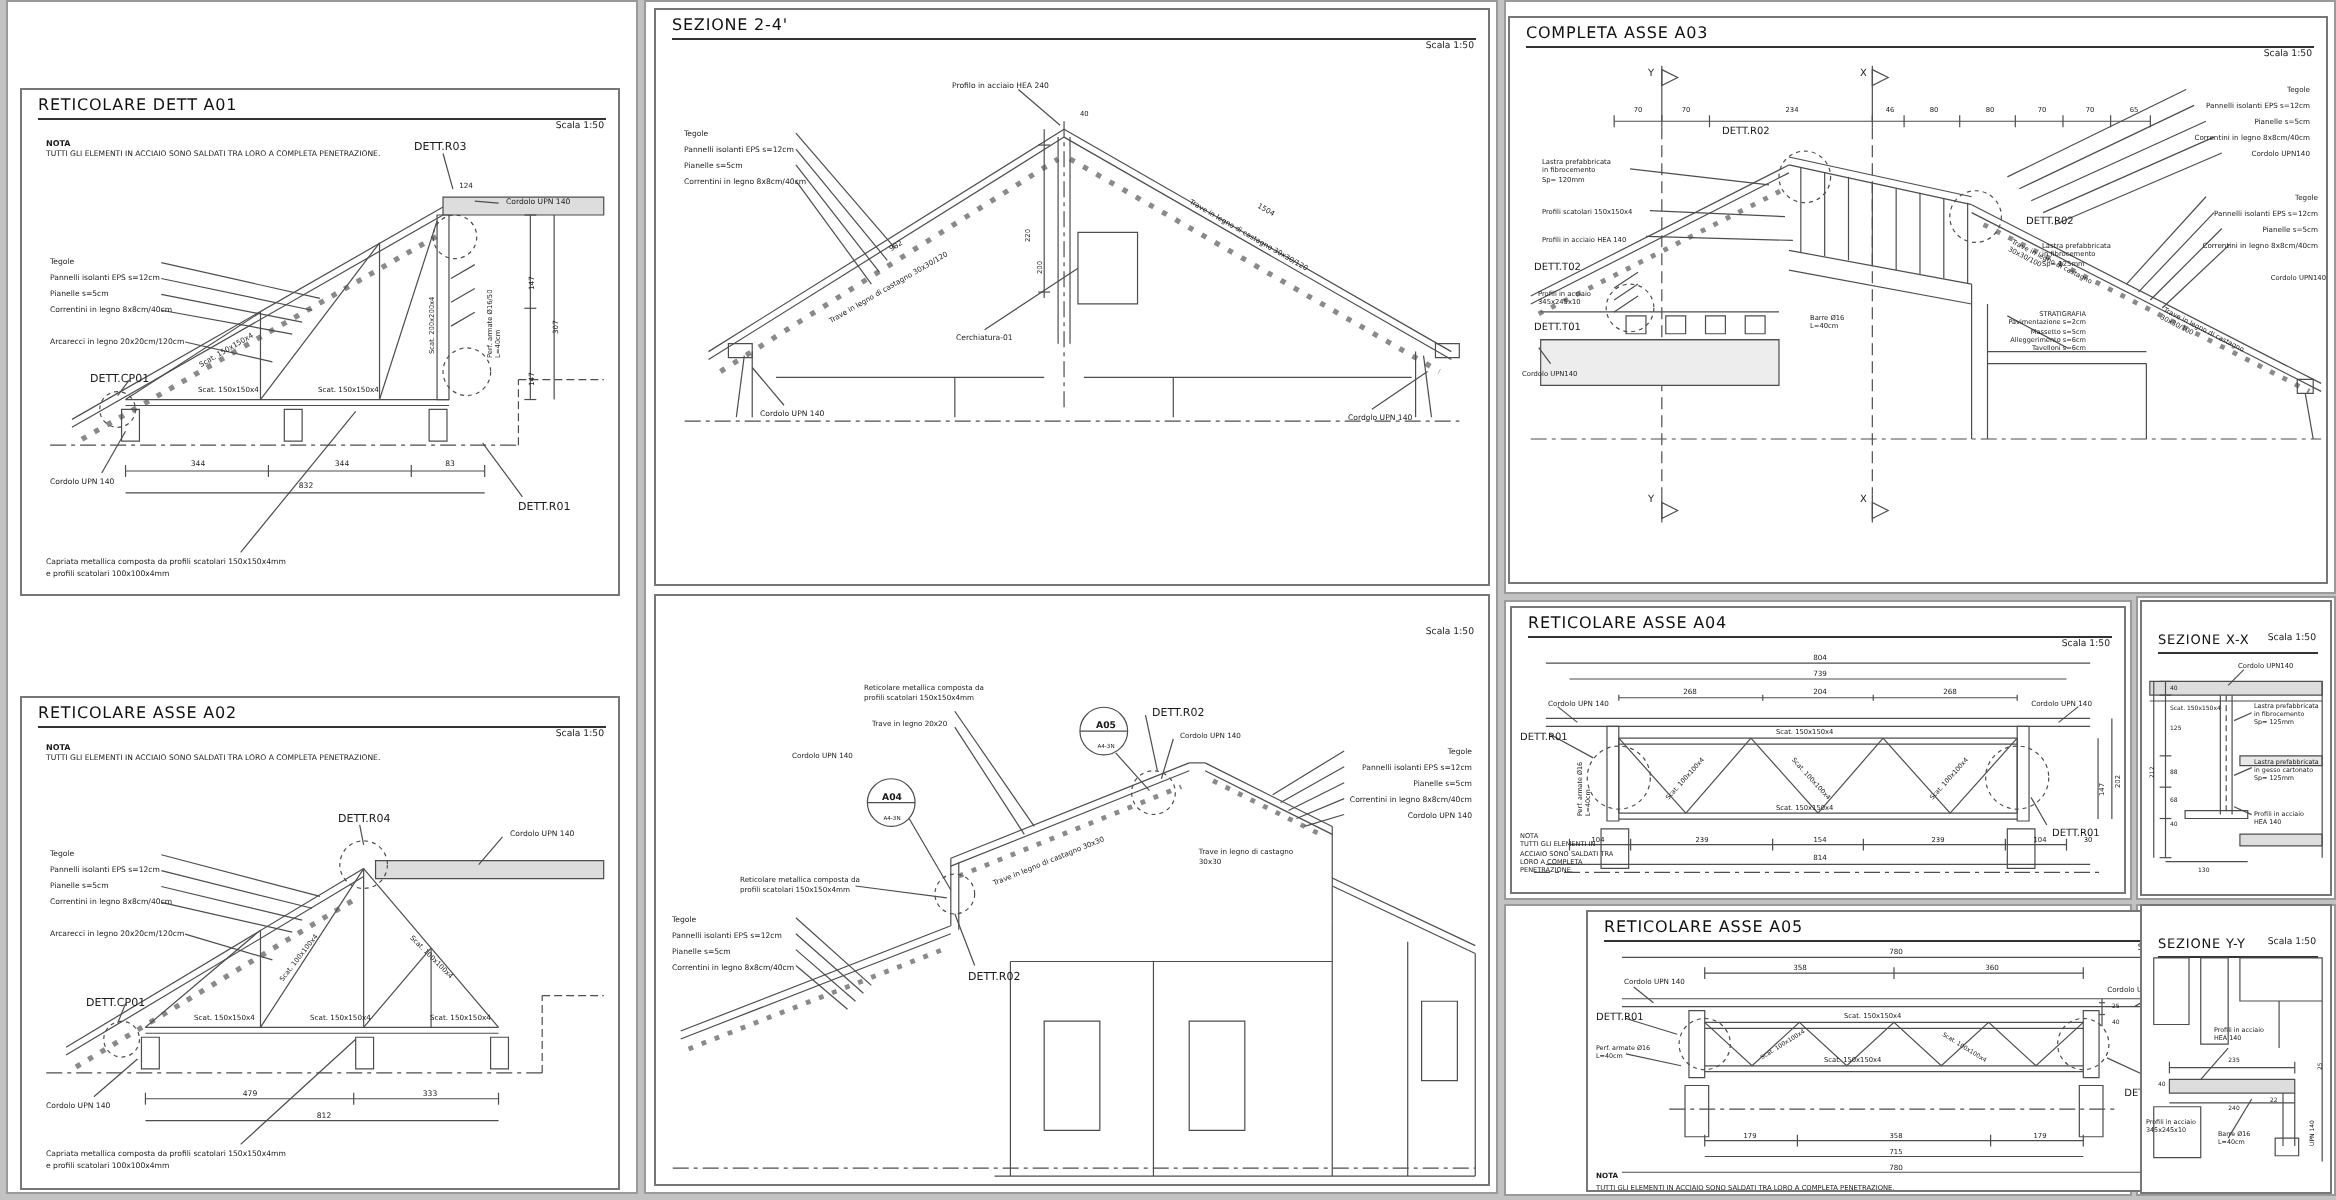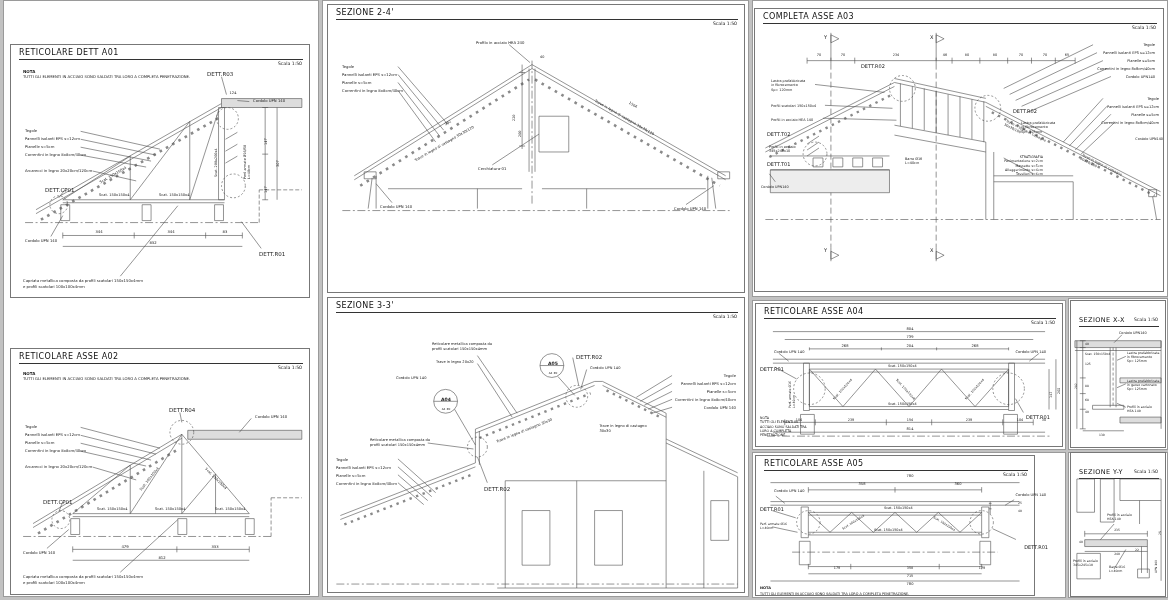--- a/index.html
+++ b/index.html
@@ -235,21 +235,20 @@
         <span class="lbl" style="left: 150px; top: 162px; font-size: 3.8px;">Cerchiatura-01</span>
         <span class="lbl" style="left: 52px; top: 200px; font-size: 3.8px;">Cordolo UPN 140</span>
         <span class="lbl" style="left: 346px; top: 202px; font-size: 3.8px;">Cordolo UPN 140</span>
         <span class="lbl" style="left: 190px; top: 132px; font-size: 3.4px; transform: rotate(-90deg);">200</span>
         <span class="lbl" style="left: 184px; top: 116px; font-size: 3.4px; transform: rotate(-90deg);">220</span>
         <span class="lbl" style="left: 212px; top: 50px; font-size: 3.4px;">40</span>
       </div>
   </div>
 
   <div class="panel" style="left:327px;top:297px;width:418px;height:296px">
-    <div class="ptitle">SEZIONE 3-3'</div>
     <div class="pscale">Scala 1:50</div>
     <svg class="art" viewBox="0 0 418 296">
       <g stroke="#4d4d4d" stroke-width="0.6" fill="none">
         <line x1="12" y1="219" x2="148" y2="166"></line>
           <line x1="12" y1="223" x2="148" y2="170"></line>
         <line x1="16" y1="228" x2="144" y2="178" stroke="#8a8a8a" stroke-width="2.4" stroke-dasharray="2.4 4.6"></line>
         <line x1="148" y1="166" x2="148" y2="132"></line>
           <line x1="152" y1="168" x2="152" y2="134"></line>
         <line x1="148" y1="132" x2="268" y2="84"></line>
           <line x1="148" y1="136" x2="268" y2="88"></line>
@@ -586,21 +585,21 @@
         <span class="lbl" style="left: 14px; top: 42px; font-size: 3px;">40</span>
         <span class="lbl" style="left: 14px; top: 62px; font-size: 3px;">125</span>
         <span class="lbl" style="left: 14px; top: 84px; font-size: 3px;">88</span>
         <span class="lbl" style="left: 14px; top: 98px; font-size: 3px;">68</span>
         <span class="lbl" style="left: 14px; top: 110px; font-size: 3px;">40</span>
         <span class="lbl" style="left: 4px; top: 88px; font-size: 3px; transform: rotate(-90deg);">212</span>
         <span class="lbl" style="left: 28px; top: 133px; font-size: 3px;">130</span>
       </div>
   </div>
 
-  <div class="panel" style="left:755px;top:455px;width:280px;height:141px">
+  <div class="panel" style="left:793px;top:455px;width:308px;height:141px">
     <div class="ptitle">RETICOLARE ASSE A05</div>
     <div class="pscale">Scala 1:50</div>
     <svg class="art" viewBox="0 0 308 141">
       <g stroke="#4d4d4d" stroke-width="0.6" fill="none">
         <line x1="16" y1="23" x2="292" y2="23"></line>
         <line x1="58" y1="31" x2="250" y2="31"></line>
           <line x1="58" y1="28" x2="58" y2="34"></line>
           <line x1="154" y1="28" x2="154" y2="34"></line>
           <line x1="250" y1="28" x2="250" y2="34"></line>
         <line x1="16" y1="44" x2="292" y2="44"></line>

